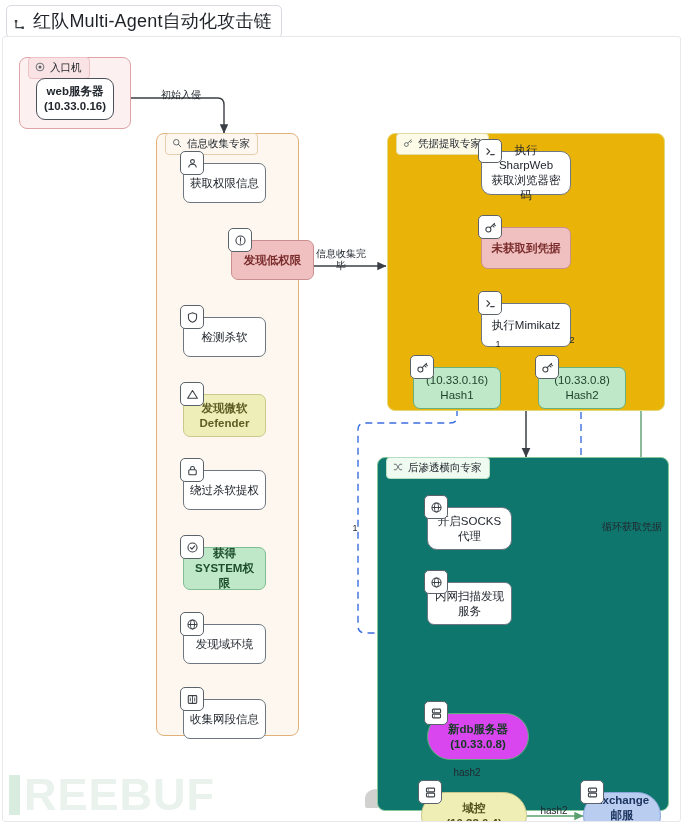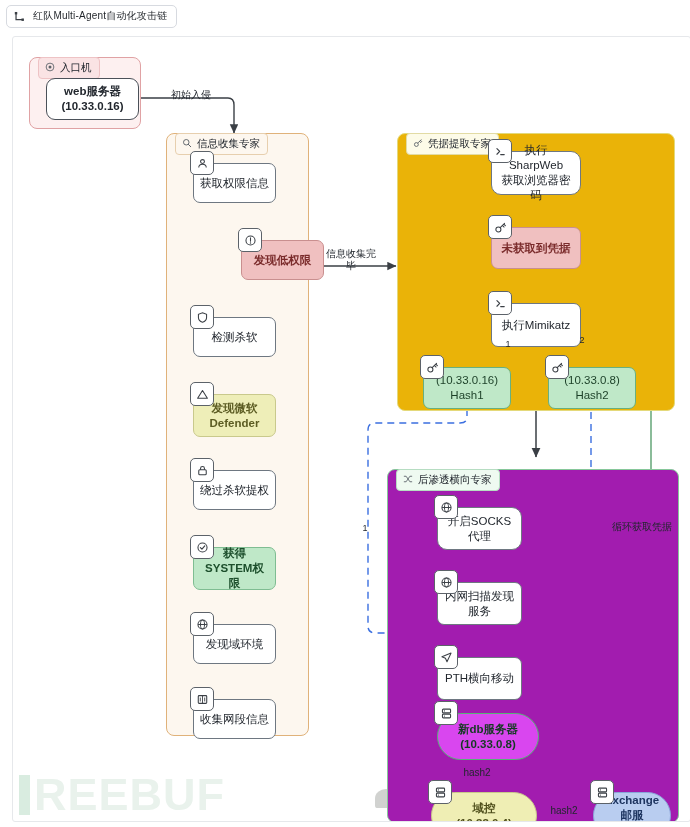--- a/index.html
+++ b/index.html
@@ -9,27 +9,27 @@
     -webkit-font-smoothing:antialiased;
   }
   #root{position:relative;width:690px;height:827px;}
 
   
   .title-chip{
     position:absolute;left:6px;top:5px;
     display:inline-flex;align-items:center;gap:6px;
     border:1px solid #d7dae0;border-radius:5px;background:#fff;
     padding:3px 9px 4px 7px;
-    font-size:10px;color:#1f2328;letter-spacing:.2px;white-space:nowrap;
+    font-size:18px;color:#1f2328;letter-spacing:.2px;white-space:nowrap;
   }
   .title-chip .ic{display:inline-block;width:13px;height:13px;position:relative;top:1px;}
 
   
   .canvas{
-    position:absolute;left:12px;top:36px;width:677px;height:784px;
+    position:absolute;left:2px;top:36px;width:677px;height:784px;
     background:#fff;border:1px solid #e6e8eb;border-radius:3px;
     overflow:hidden;
   }
 
   svg.wires{position:absolute;left:0;top:0;width:677px;height:784px;pointer-events:none;}
 
   
   .cluster{position:absolute;border-radius:8px;box-sizing:border-box;}
   .cluster > .cl-label{
     position:absolute;top:-1px;left:8px;transform:translateY(-0%);
@@ -41,21 +41,21 @@
 
   .cl-entry{border:1.4px solid #e0a2a4;background:#fdf0f0;}
   .cl-entry > .cl-label{background:#fae3e4;border:1px solid #eec3c5;}
 
   .cl-recon{border:1.4px solid #e0b27a;background:#fdf7ef;}
   .cl-recon > .cl-label{background:#fdf7ef;border:1px solid #e7cfae;}
 
   .cl-cred{border:1.4px solid #e4d97a;background:#eab308;}
   .cl-cred > .cl-label{background:#fdfbe8;border:1px solid #e2dba4;}
 
-  .cl-post{border:1.4px solid #86c79a;background:#a21caf;margin-top:12px;}
+  .cl-post{border:1.4px solid #86c79a;background:#0f766e;}
   .cl-post > .cl-label{background:#effaf1;border:1px solid #b6ddc2;}
 
   
   .node{
     position:absolute;box-sizing:border-box;
     display:flex;align-items:center;justify-content:center;text-align:center;
     border-radius:7px;font-size:11.5px;line-height:15px;color:#22272e;
     padding:4px 6px;white-space:pre-line;
   }
   .node.plain{background:#fff;border:1.3px solid #6e7781;}
@@ -193,21 +193,21 @@
       <div class="cl-label">
         <span class="ic">
           <svg viewBox="0 0 16 16">
               <circle cx="8" cy="8" r="6.2" fill="none" stroke="#5c6269" stroke-width="1.4"></circle>
               <circle cx="8" cy="8" r="2.4" fill="#5c6269"></circle>
             </svg>
         </span>
         <span>入口机</span>
       </div>
     </div>
-    <div class="node entry" style="left:33px;top:41px;width:93px;height:42px;">web服务器
+    <div class="node entry" style="left:33px;top:41px;width:78px;height:42px;">web服务器
 (10.33.0.16)</div>
 
     <div class="cluster cl-recon" style="left:153px;top:96px;width:143px;height:603px;">
       <div class="cl-label">
         <span class="ic">
           <svg viewBox="0 0 16 16">
               <circle cx="6.8" cy="6.8" r="4.4" fill="none" stroke="#5c6269" stroke-width="1.5"></circle>
               <path d="M10.2 10.2 L14 14" stroke="#5c6269" stroke-width="1.6" stroke-linecap="round"></path>
             </svg>
         </span>
@@ -386,28 +386,20 @@
         <svg viewBox="0 0 16 16">
             <circle cx="8" cy="8" r="5.6" fill="none" stroke="#3a3f45" stroke-width="1.3"></circle>
             <ellipse cx="8" cy="8" rx="2.5" ry="5.6" fill="none" stroke="#3a3f45" stroke-width="1.2"></ellipse>
             <path d="M2.6 8h10.8" stroke="#3a3f45" stroke-width="1.2"></path>
           </svg>
       </span>
       <span>内网扫描发现
 服务</span>
     </div>
 
-    <div class="node plain" style="left:424px;top:620px;width:85px;height:43px;">
-      <span class="nicon">
-        <svg viewBox="0 0 16 16">
-            <path d="M13.6 2.6 2.4 7.1l4.3 1.9 1.9 4.3z" fill="none" stroke="#3a3f45" stroke-width="1.3" stroke-linejoin="round"></path>
-          </svg>
-      </span>
-      <span>PTH横向移动</span>
-    </div>
 
     <div class="node stadium st-green" style="left:424px;top:676px;width:102px;height:47px;">
       <span class="nicon">
         <svg viewBox="0 0 16 16">
             <rect x="3" y="2.6" width="10" height="4.6" rx="1.1" fill="none" stroke="#3a3f45" stroke-width="1.3"></rect>
             <rect x="3" y="8.8" width="10" height="4.6" rx="1.1" fill="none" stroke="#3a3f45" stroke-width="1.3"></rect>
             <circle cx="5.4" cy="4.9" r=".75" fill="#3a3f45"></circle>
             <circle cx="5.4" cy="11.1" r=".75" fill="#3a3f45"></circle>
           </svg>
       </span>

